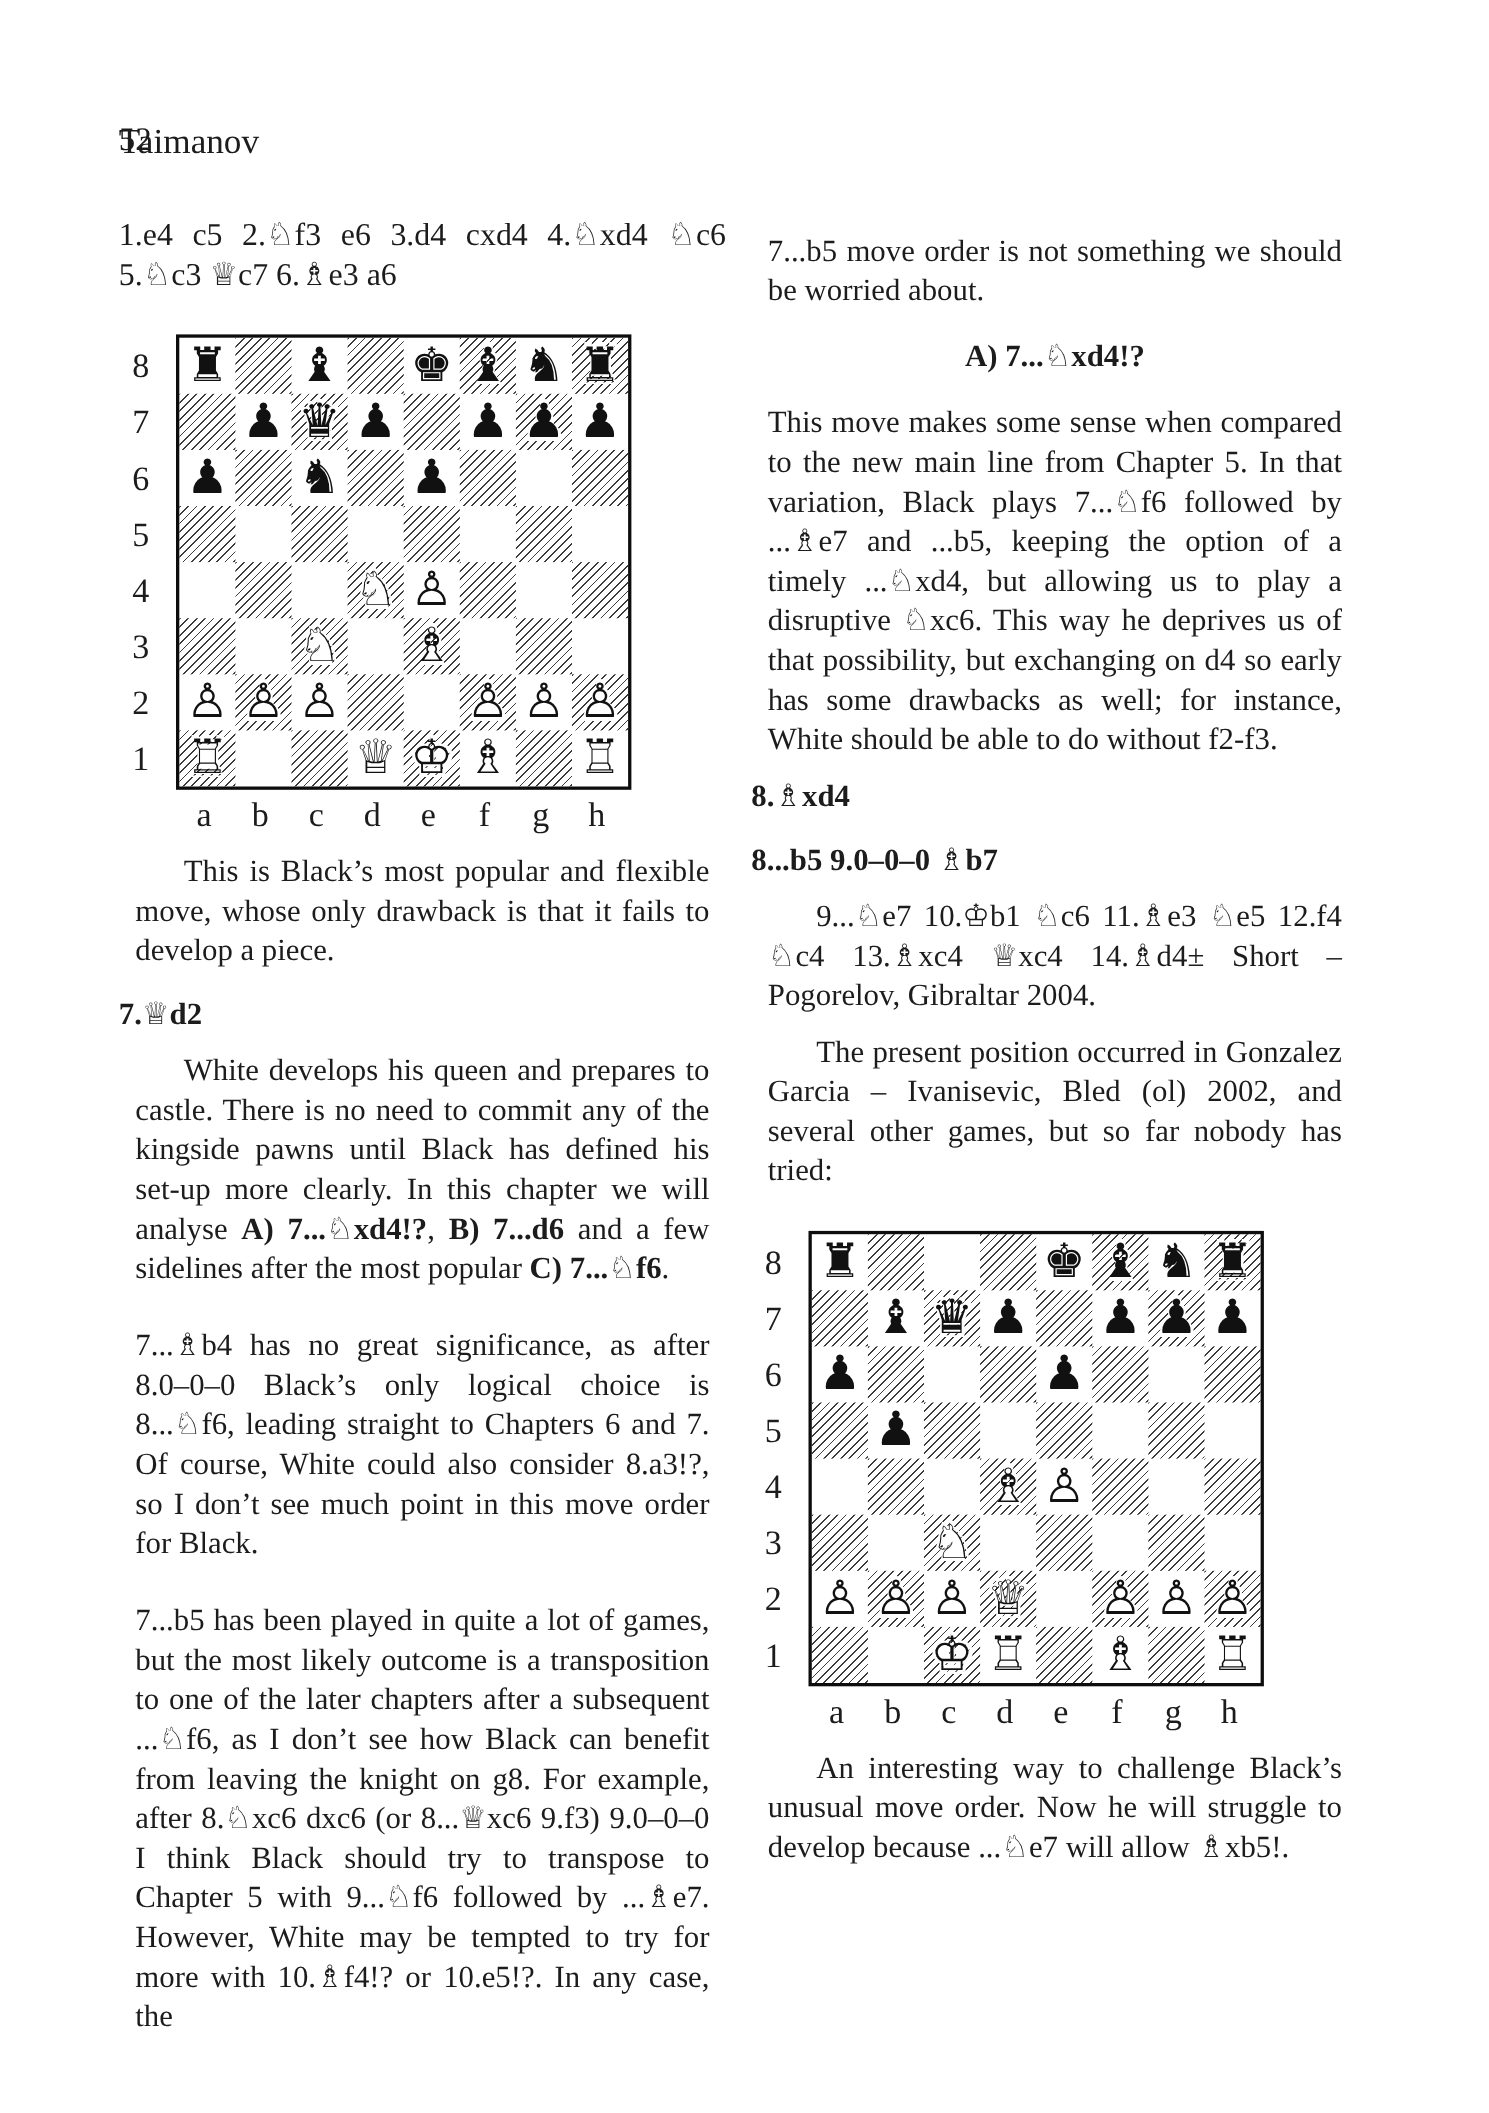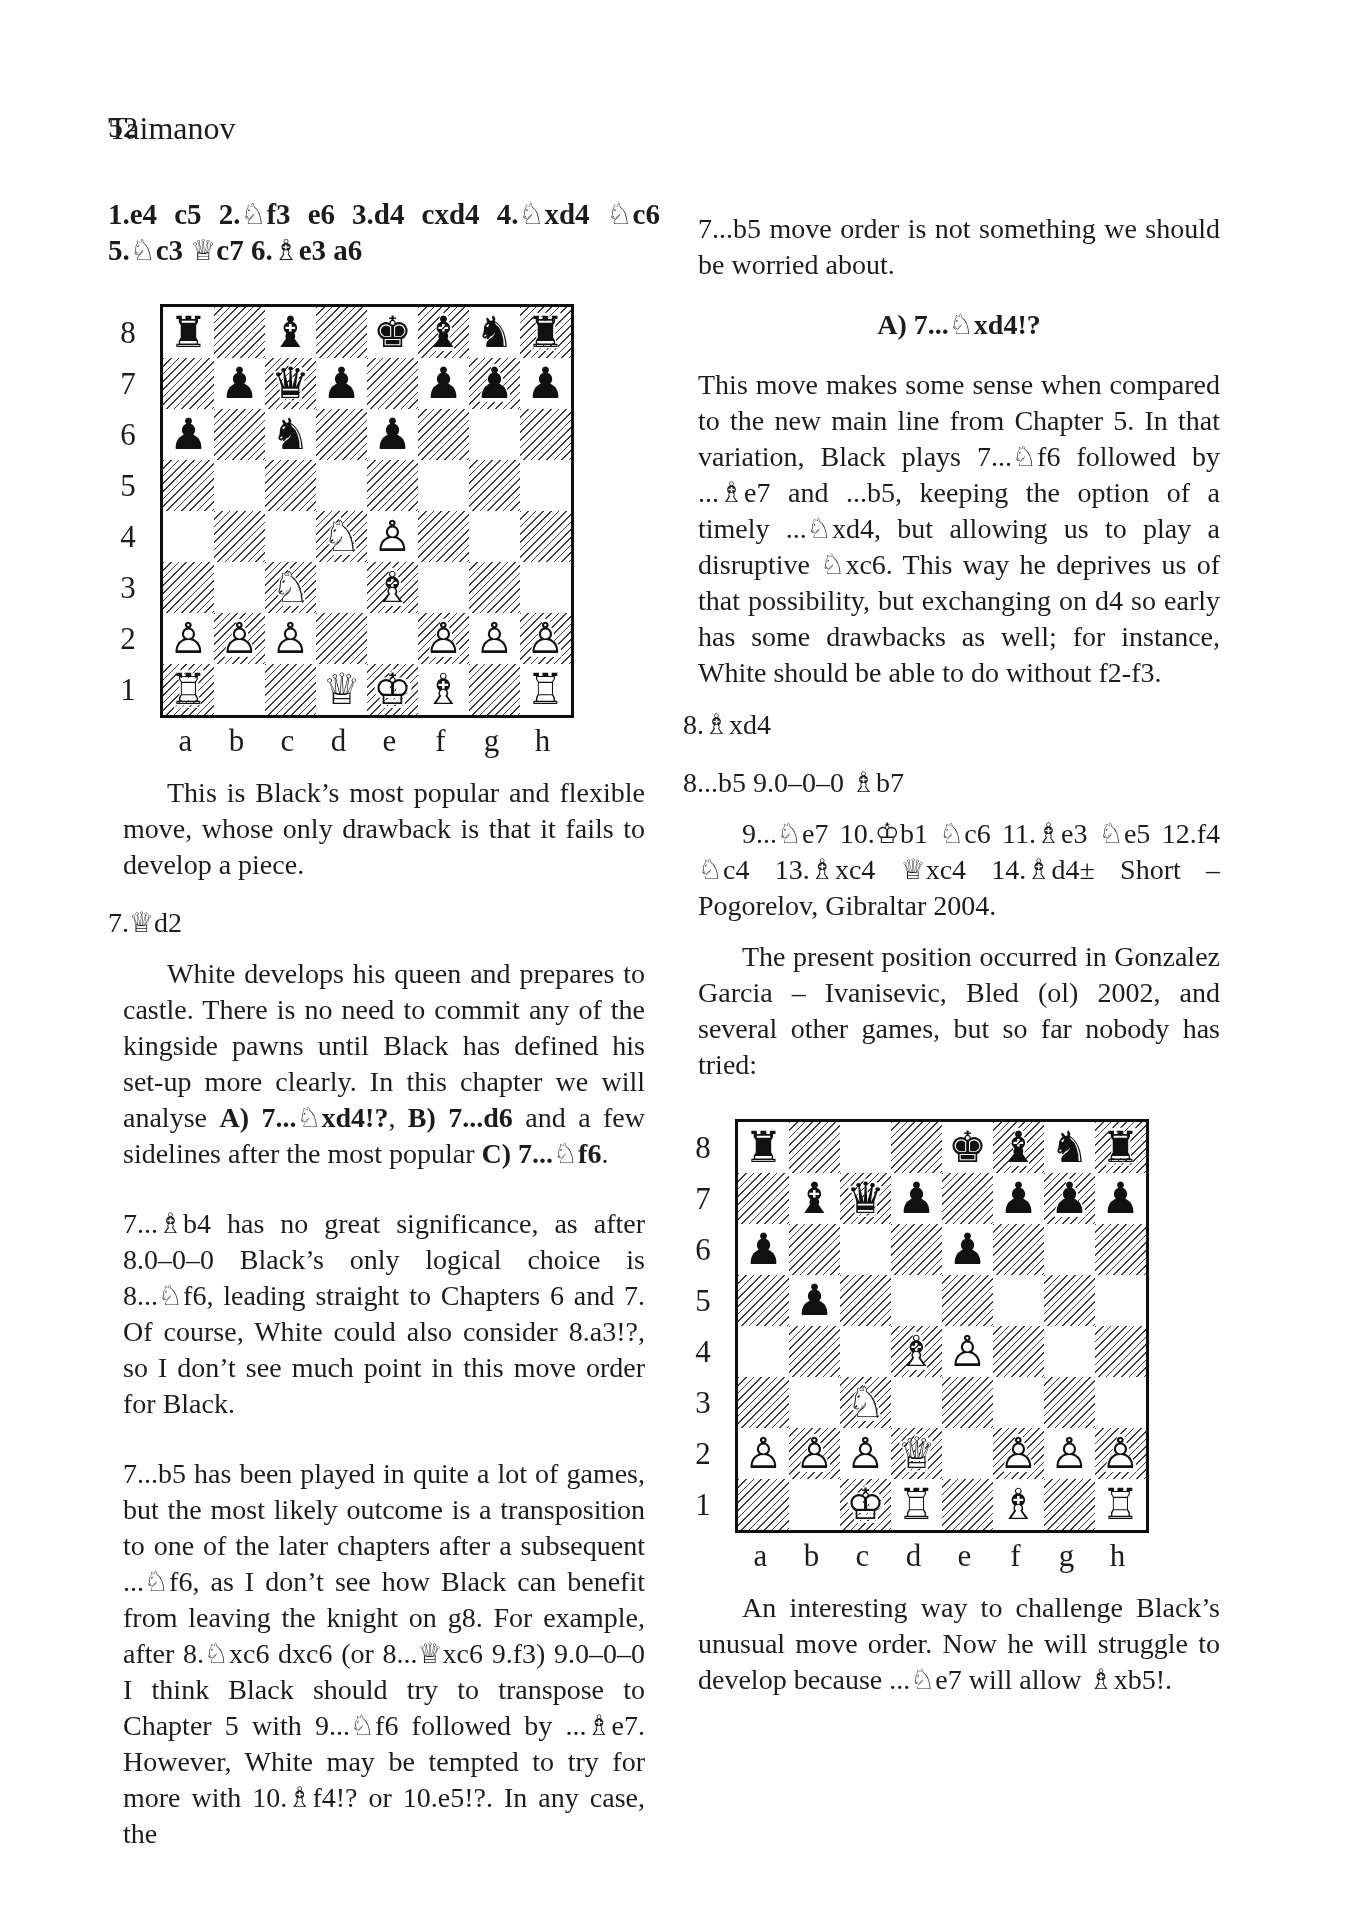--- a/index.html
+++ b/index.html
@@ -9,23 +9,23 @@
     -webkit-font-smoothing:antialiased;
   }
   .page-number{position:absolute;left:108px;top:110px;font-size:30px;}
   .running-header{position:absolute;left:108px;width:1124px;top:110px;text-align:left;font-size:32px;}
   .col{position:absolute;top:196px;width:552px;font-size:28px;line-height:36px;}
   .col-left{left:108px;}
   .col-right{left:683px;}
   .para{text-align:justify;margin:15px;}
   .indent{text-indent:44px;}
   .bold, .b{font-weight:bold;}
-  .opening{font-weight:bold;font-size:29px;}
+  .opening{font-weight:normal;font-size:29px;}
   .justify-full{text-align:justify;text-align-last:justify;}
-  .heading{font-weight:normal;margin-top:22px;}
+  .heading{font-weight:bold;margin-top:22px;}
   .heading-centered{font-weight:bold;text-align:center;margin-top:24px;margin-bottom:24px;}
   .gap-top{margin-top:34px;}
   
   .diagram{margin-top:36px;margin-bottom:6px;}
   .diagram-2{margin-top:36px;margin-bottom:4px;}
   .board-row{display:flex;align-items:flex-start;}
   .rank-labels{width:40px;margin-right:12px;display:flex;flex-direction:column;}
   .rank-label{height:51px;line-height:51px;text-align:center;font-size:31px;}
   .rank-labels-pad{padding-top:3px;}
   .board{display:grid;grid-template-columns:repeat(8,51px);grid-template-rows:repeat(8,51px);

